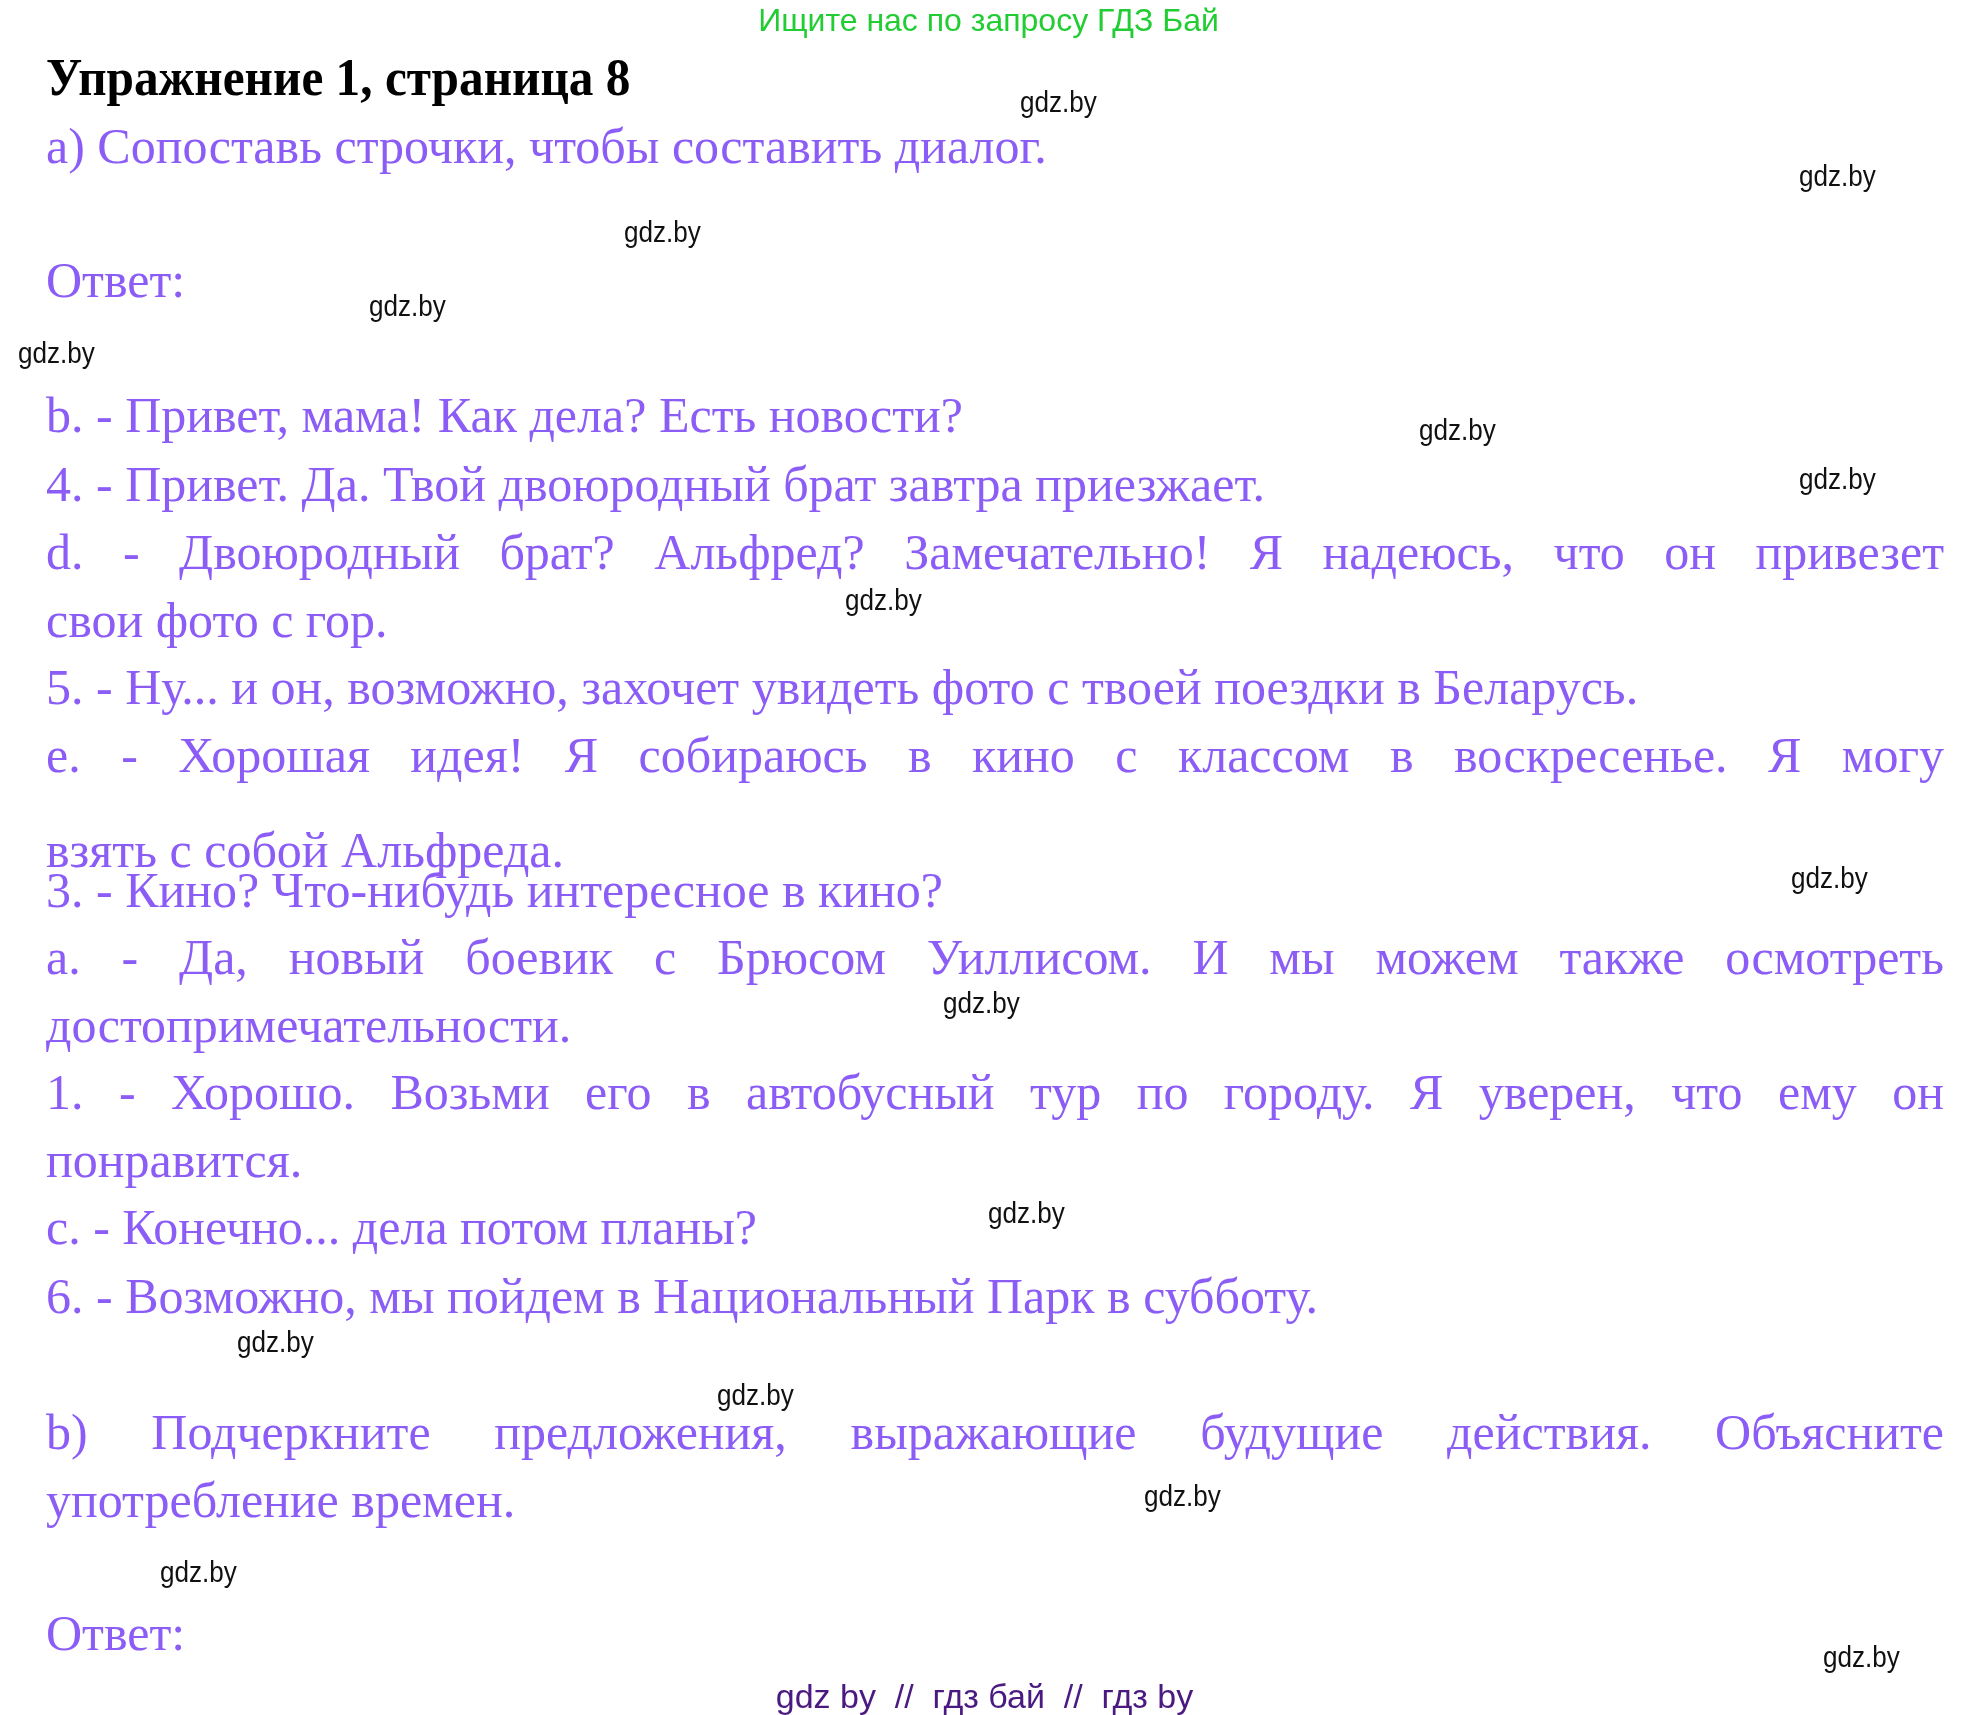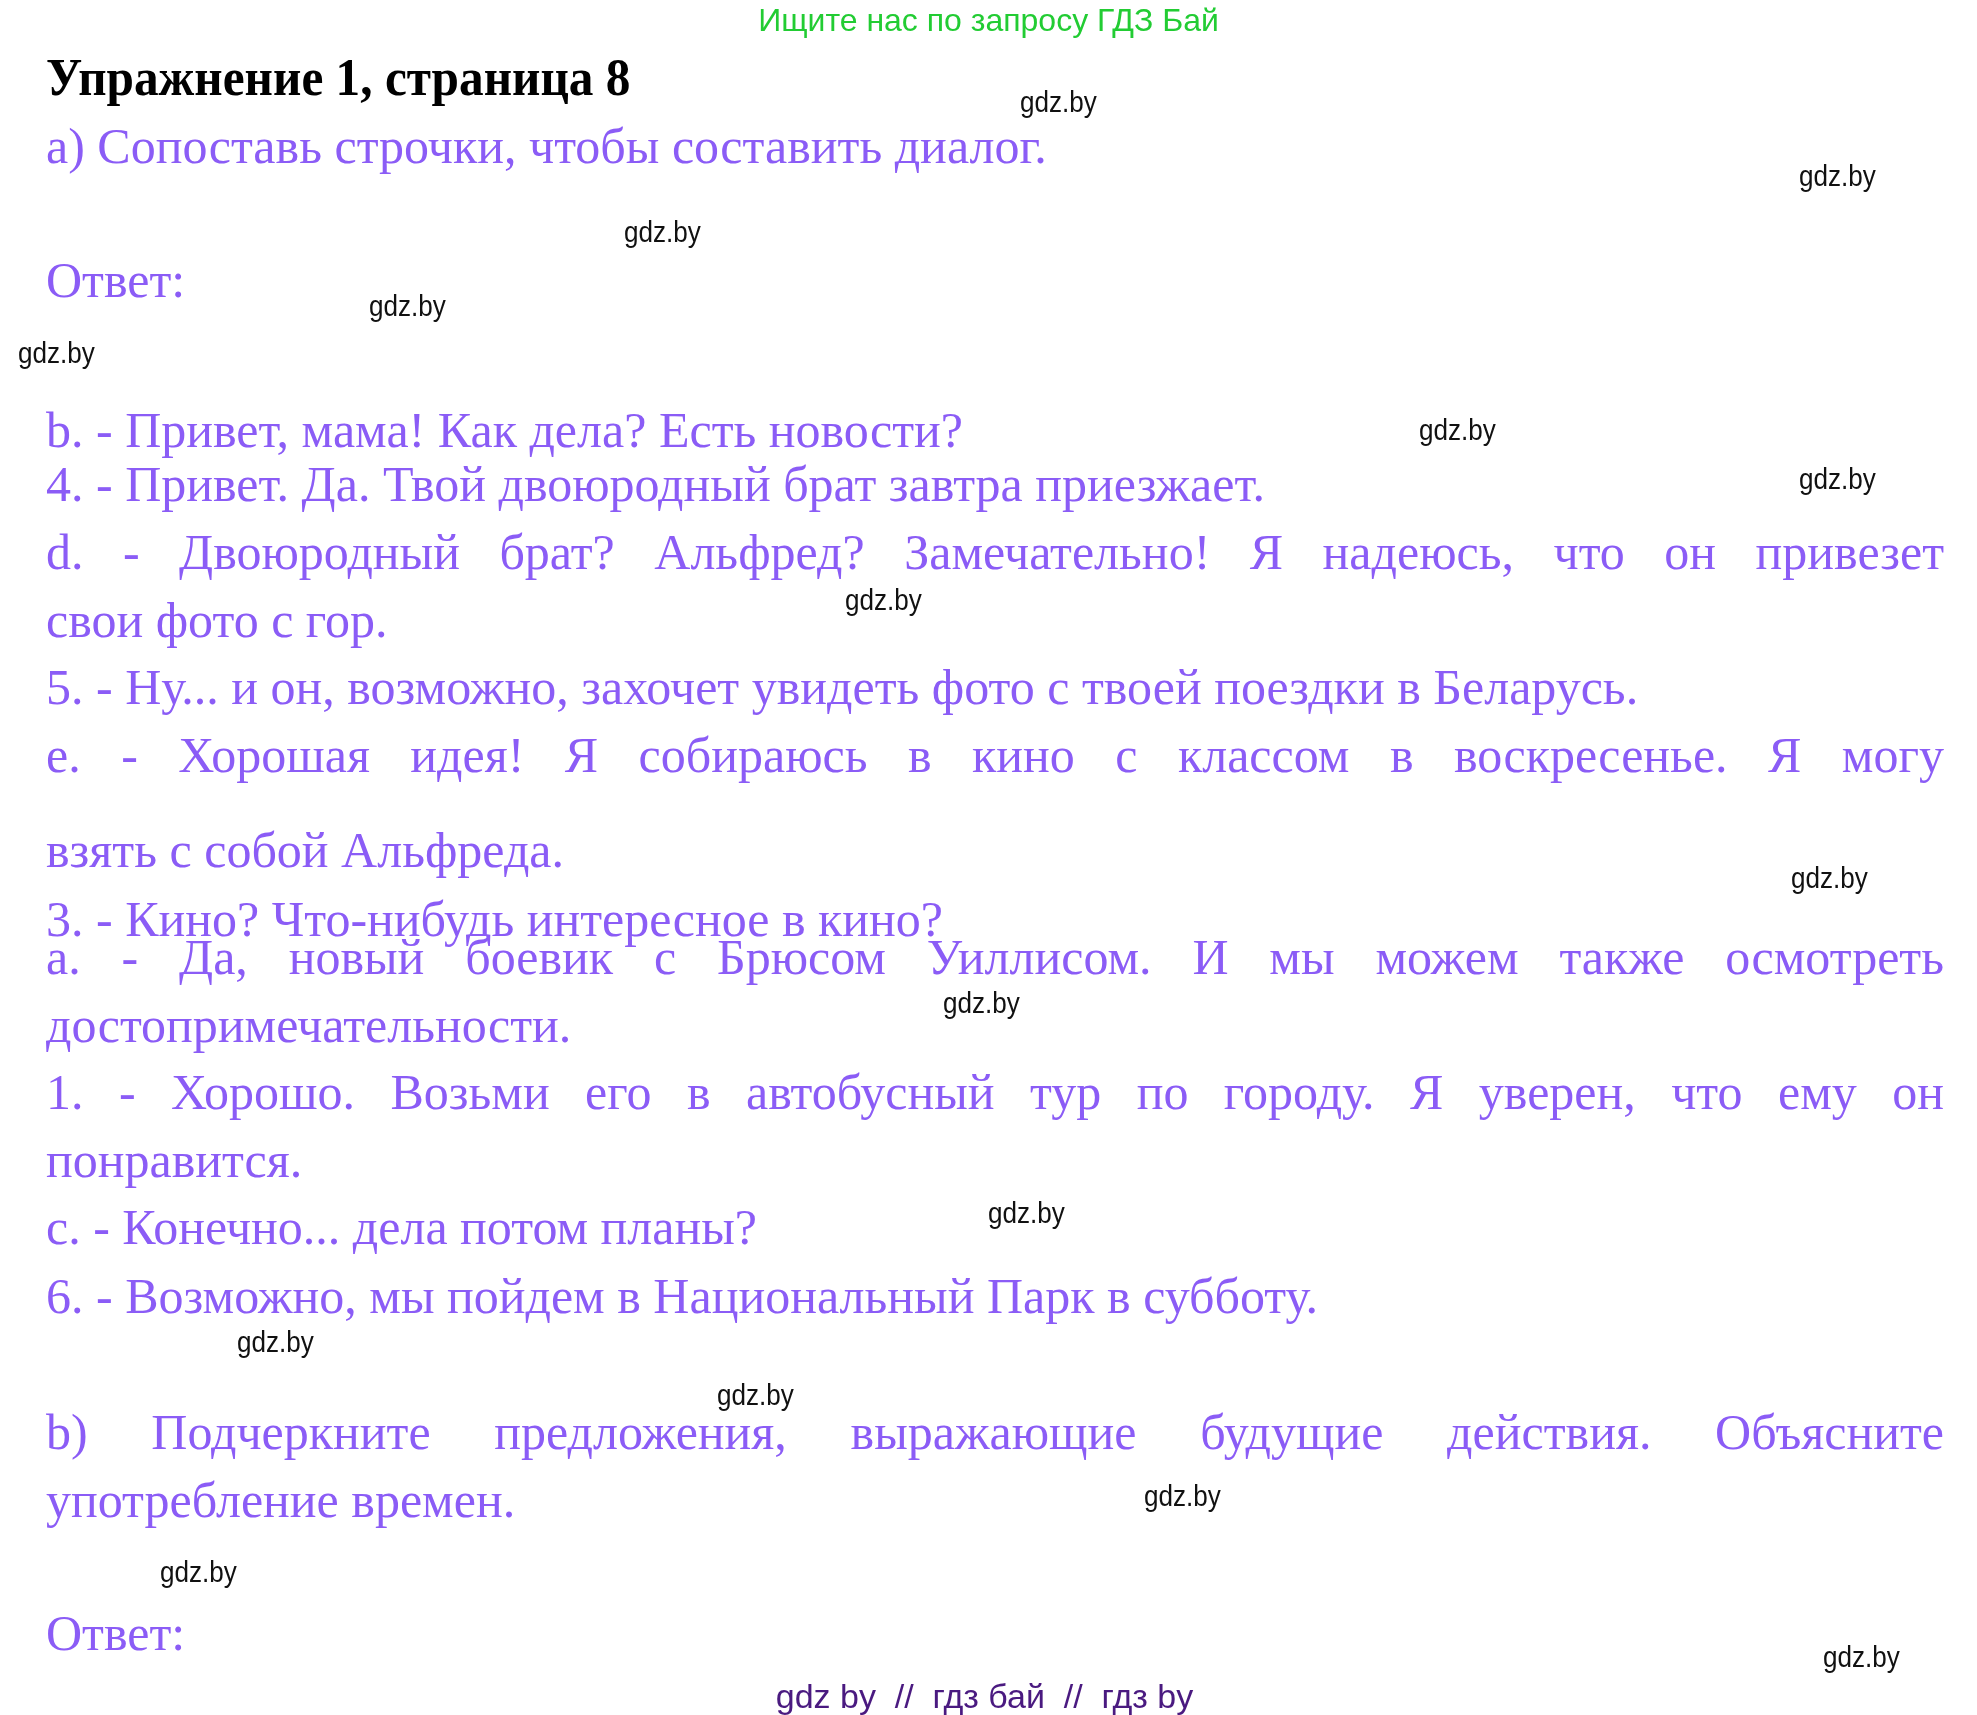--- a/index.html
+++ b/index.html
@@ -17,28 +17,28 @@
 
 <div class="abs banner" style="color:#22cc33;">Ищите нас по запросу ГДЗ Бай</div>
 
 <div class="abs title">Упражнение 1, страница 8</div>
 
 <div class="abs line" style="top:118px;">а) Сопоставь строчки, чтобы составить диалог.</div>
 
 <div class="abs line" style="top:252px;">Ответ:</div>
 
 <div>
-  <div class="abs line" style="top:387px;margin-top:15px;">b. - Привет, мама! Как дела? Есть новости?</div>
+  <div class="abs line" style="top:387px;">b. - Привет, мама! Как дела? Есть новости?</div>
   <div class="abs line" style="top:456px;">4. - Привет. Да. Твой двоюродный брат завтра приезжает.</div>
   <div class="abs line justify" style="top:524px;">d. - Двоюродный брат? Альфред? Замечательно! Я надеюсь, что он привезет</div>
   <div class="abs line" style="top:592px;">свои фото с гор.</div>
   <div class="abs line" style="top:659px;">5. - Ну... и он, возможно, захочет увидеть фото с твоей поездки в Беларусь.</div>
   <div class="abs line justify" style="top:727px;">e. - Хорошая идея! Я собираюсь в кино с классом в воскресенье. Я могу</div>
   <div class="abs line" style="top:794px;margin-top:28px;">взять с собой Альфреда.</div>
-  <div class="abs line" style="top:862px;margin-top:29px;">3. - Кино? Что-нибудь интересное в кино?</div>
+  <div class="abs line" style="top:862px;">3. - Кино? Что-нибудь интересное в кино?</div>
   <div class="abs line justify" style="top:929px;">a. - Да, новый боевик с Брюсом Уиллисом. И мы можем также осмотреть</div>
   <div class="abs line" style="top:997px;">достопримечательности.</div>
   <div class="abs line justify" style="top:1064px;">1. - Хорошо. Возьми его в автобусный тур по городу. Я уверен, что ему он</div>
   <div class="abs line" style="top:1132px;">понравится.</div>
   <div class="abs line" style="top:1199px;">c. - Конечно... дела потом планы?</div>
   <div class="abs line" style="top:1268px;">6. - Возможно, мы пойдем в Национальный Парк в субботу.</div>
 </div>
 
 <div class="abs line justify" style="top:1404px;">b) Подчеркните предложения, выражающие будущие действия. Объясните</div>
 <div class="abs line" style="top:1472px;">употребление времен.</div>

